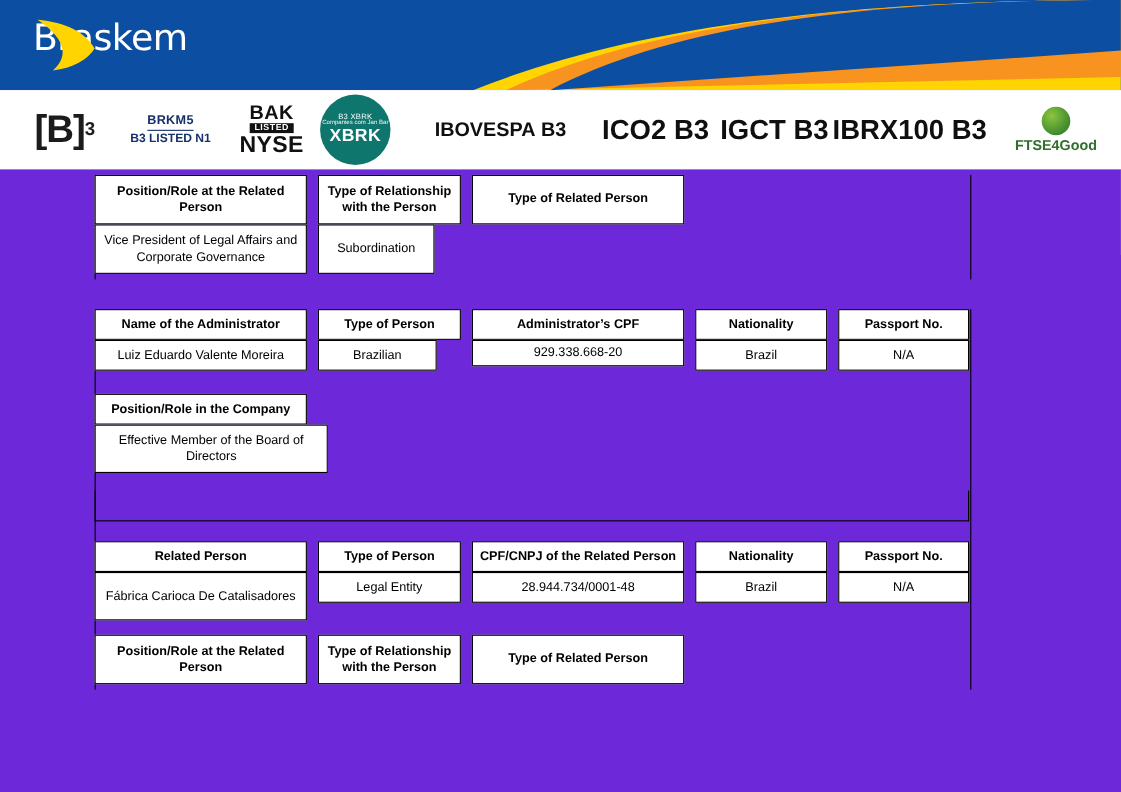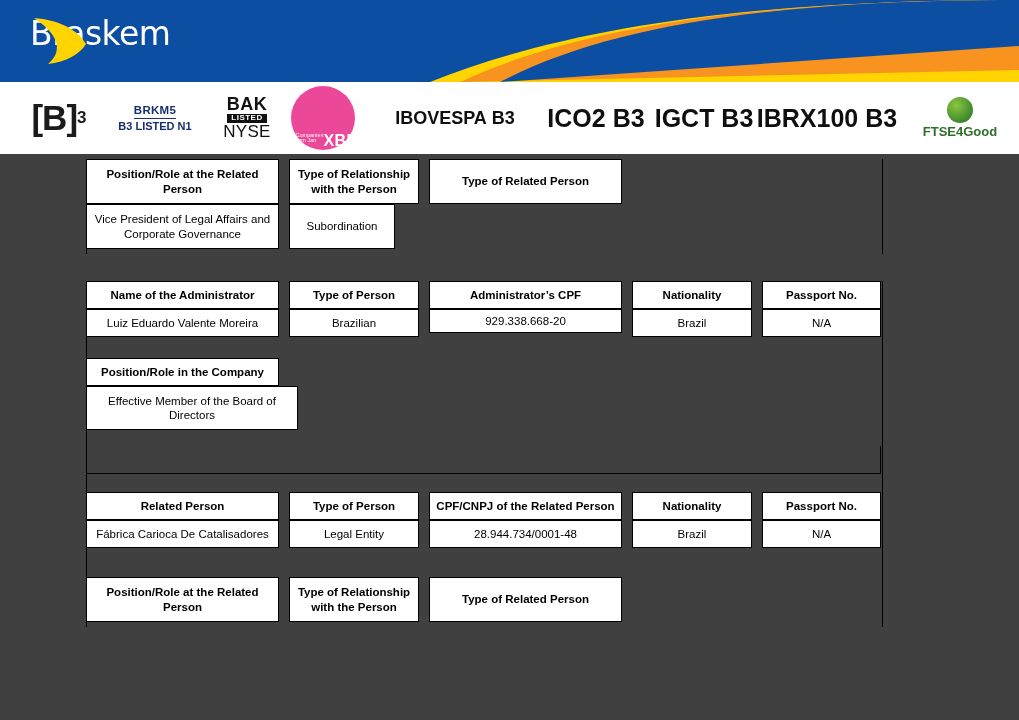--- a/index.html
+++ b/index.html
@@ -113,37 +113,37 @@
   }
   .nyse-logo .l2 {
     font-size: 8px;
     font-weight: bold;
     background: #111;
     color: #fff;
     padding: 0 4px;
     letter-spacing: 0.5px;
   }
   .nyse-logo .l3 {
-    font-size: 17px;
-    font-weight: normal;
+    font-size: 21px;
+    font-weight: bold;
     letter-spacing: 0.3px;
   }
   .xbrk-logo {
     left: 288px;
     width: 70px;
   }
   .xbrk-circle {
     width: 64px;
     height: 64px;
     border-radius: 50%;
-    background: #ec4899;
+    background: #0f766e;
     color: #fff;
     display: flex;
-    flex-direction: row;
-    align-items: flex-end;
+    flex-direction: column;
+    align-items: center;
     justify-content: center;
     line-height: 1.05;
   }
   .xbrk-circle .top {
     font-size: 7px;
     letter-spacing: 0.2px;
   }
   .xbrk-circle .mid {
     font-size: 5.5px;
     opacity: 0.95;
@@ -182,21 +182,21 @@
     font-size: 13px;
     color: #2e6f2a;
     font-weight: bold;
   }
 
   
   .doc {
     position: relative;
     width: 1019px;
     height: 566px;
-    background: #404040;
+    background: #6d28d9;
   }
   .frame {
     position: absolute;
     border-left: 1px solid #000;
     border-right: 1px solid #000;
   }
   .cell {
     position: absolute;
     border: 1px solid #000;
     box-sizing: border-box;
@@ -302,37 +302,37 @@
   <div class="cell" style="left:86px; top:50px; width:193px; height:45px;">Vice President of Legal Affairs and Corporate Governance</div>
   <div class="cell" style="left:289px; top:50px; width:106px; height:45px;">Subordination</div>
 
   <div class="cell head" style="left:86px; top:127px; width:193px; height:28px;">Name of the Administrator</div>
   <div class="cell head" style="left:289px; top:127px; width:130px; height:28px;">Type of Person</div>
   <div class="cell head" style="left:429px; top:127px; width:193px; height:28px;">Administrator’s CPF</div>
   <div class="cell head" style="left:632px; top:127px; width:120px; height:28px;">Nationality</div>
   <div class="cell head" style="left:762px; top:127px; width:119px; height:28px;">Passport No.</div>
 
   <div class="cell" style="left:86px; top:155px; width:193px; height:28px;">Luiz Eduardo Valente Moreira</div>
-  <div class="cell" style="left:289px; top:155px; width:130px; height:28px;">Brazilian</div>
+  <div class="cell" style="left:289px; top:155px; width:108px; height:28px;">Brazilian</div>
   <div class="cell" style="left:429px; top:155px; width:193px; height:24px;">929.338.668-20</div>
   <div class="cell" style="left:632px; top:155px; width:120px; height:28px;">Brazil</div>
   <div class="cell" style="left:762px; top:155px; width:119px; height:28px;">N/A</div>
 
   <div class="cell head" style="left:86px; top:204px; width:193px; height:28px;">Position/Role in the Company</div>
   <div class="cell" style="left:86px; top:232px; width:212px; height:44px;">Effective Member of the Board of Directors</div>
 
   <div class="spacer-row" style="left:86px; top:292px; width:795px; height:28px;"></div>
 
   <div class="cell head" style="left:86px; top:338px; width:193px; height:28px;">Related Person</div>
   <div class="cell head" style="left:289px; top:338px; width:130px; height:28px;">Type of Person</div>
   <div class="cell head" style="left:429px; top:338px; width:193px; height:28px;">CPF/CNPJ of the Related Person</div>
   <div class="cell head" style="left:632px; top:338px; width:120px; height:28px;">Nationality</div>
   <div class="cell head" style="left:762px; top:338px; width:119px; height:28px;">Passport No.</div>
 
-  <div class="cell" style="left:86px; top:366px; width:193px; height:28px;">Fábrica Carioca De Catalisadores</div>
+  <div class="cell" style="left:86px; top:366px; width:193px; height:44px;">Fábrica Carioca De Catalisadores</div>
   <div class="cell" style="left:289px; top:366px; width:130px; height:28px;">Legal Entity</div>
   <div class="cell" style="left:429px; top:366px; width:193px; height:28px;">28.944.734/0001-48</div>
   <div class="cell" style="left:632px; top:366px; width:120px; height:28px;">Brazil</div>
   <div class="cell" style="left:762px; top:366px; width:119px; height:28px;">N/A</div>
 
   <div class="cell head" style="left:86px; top:423px; width:193px; height:45px;">Position/Role at the Related Person</div>
   <div class="cell head" style="left:289px; top:423px; width:130px; height:45px;">Type of Relationship with the Person</div>
   <div class="cell head" style="left:429px; top:423px; width:193px; height:45px;">Type of Related Person</div>
 
 </div>

